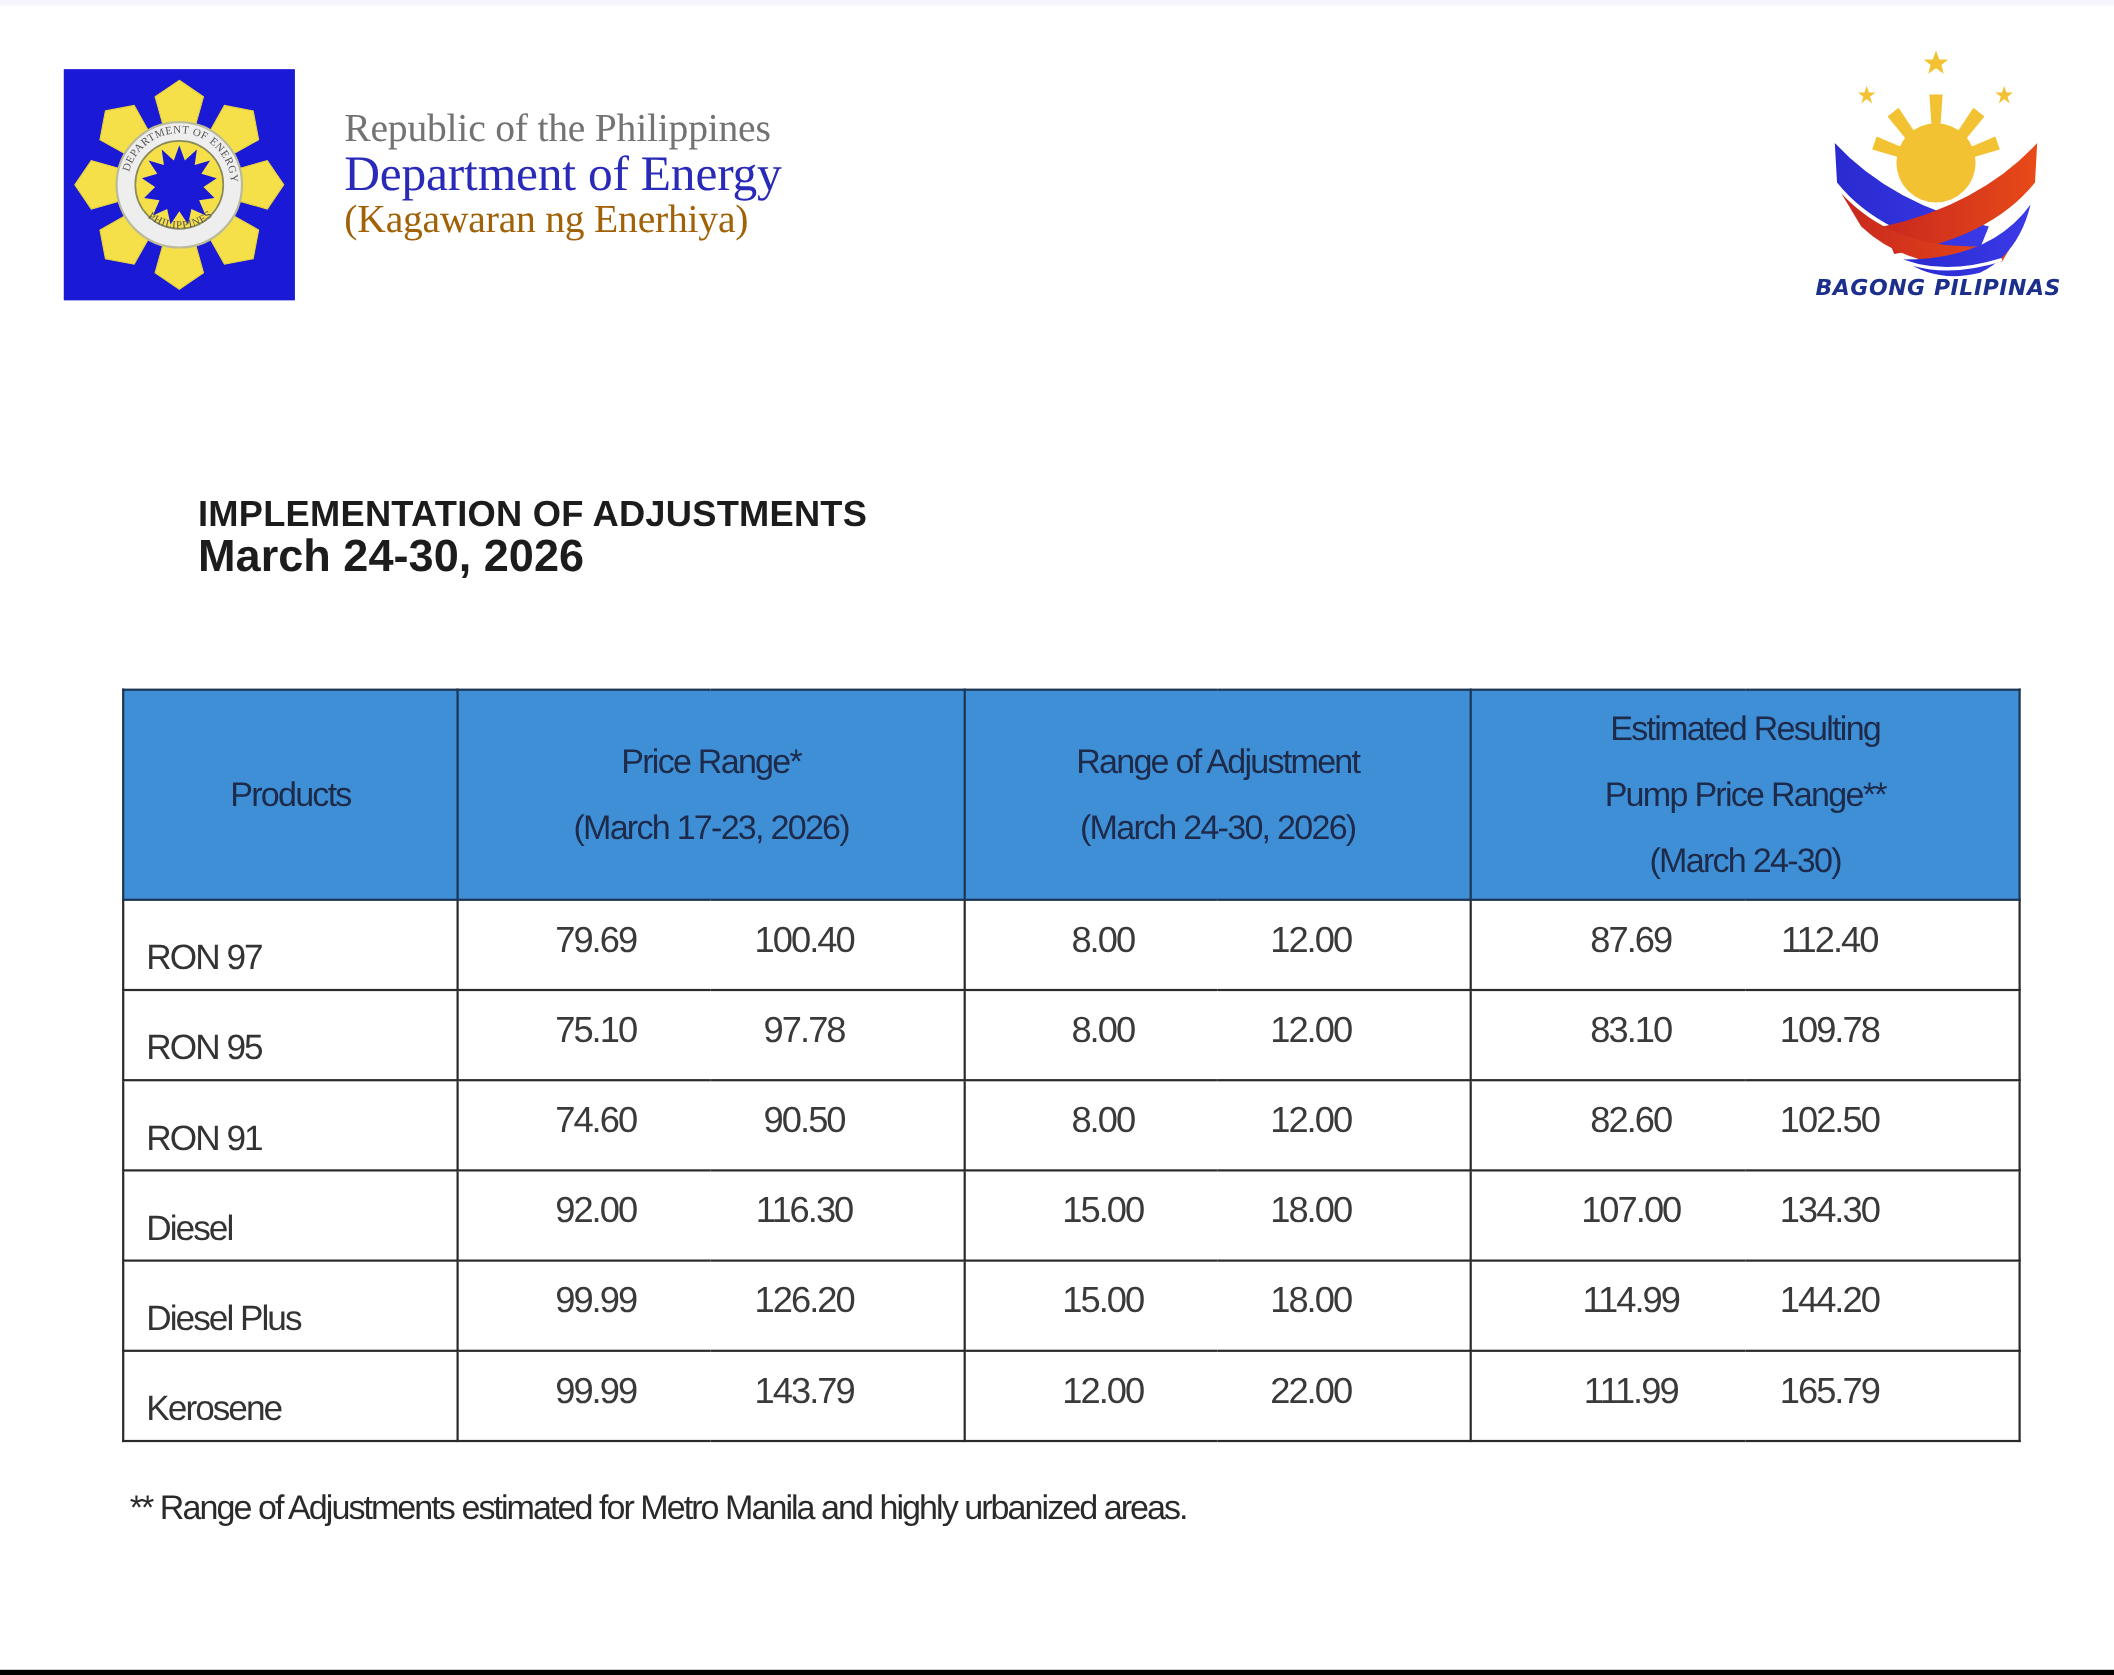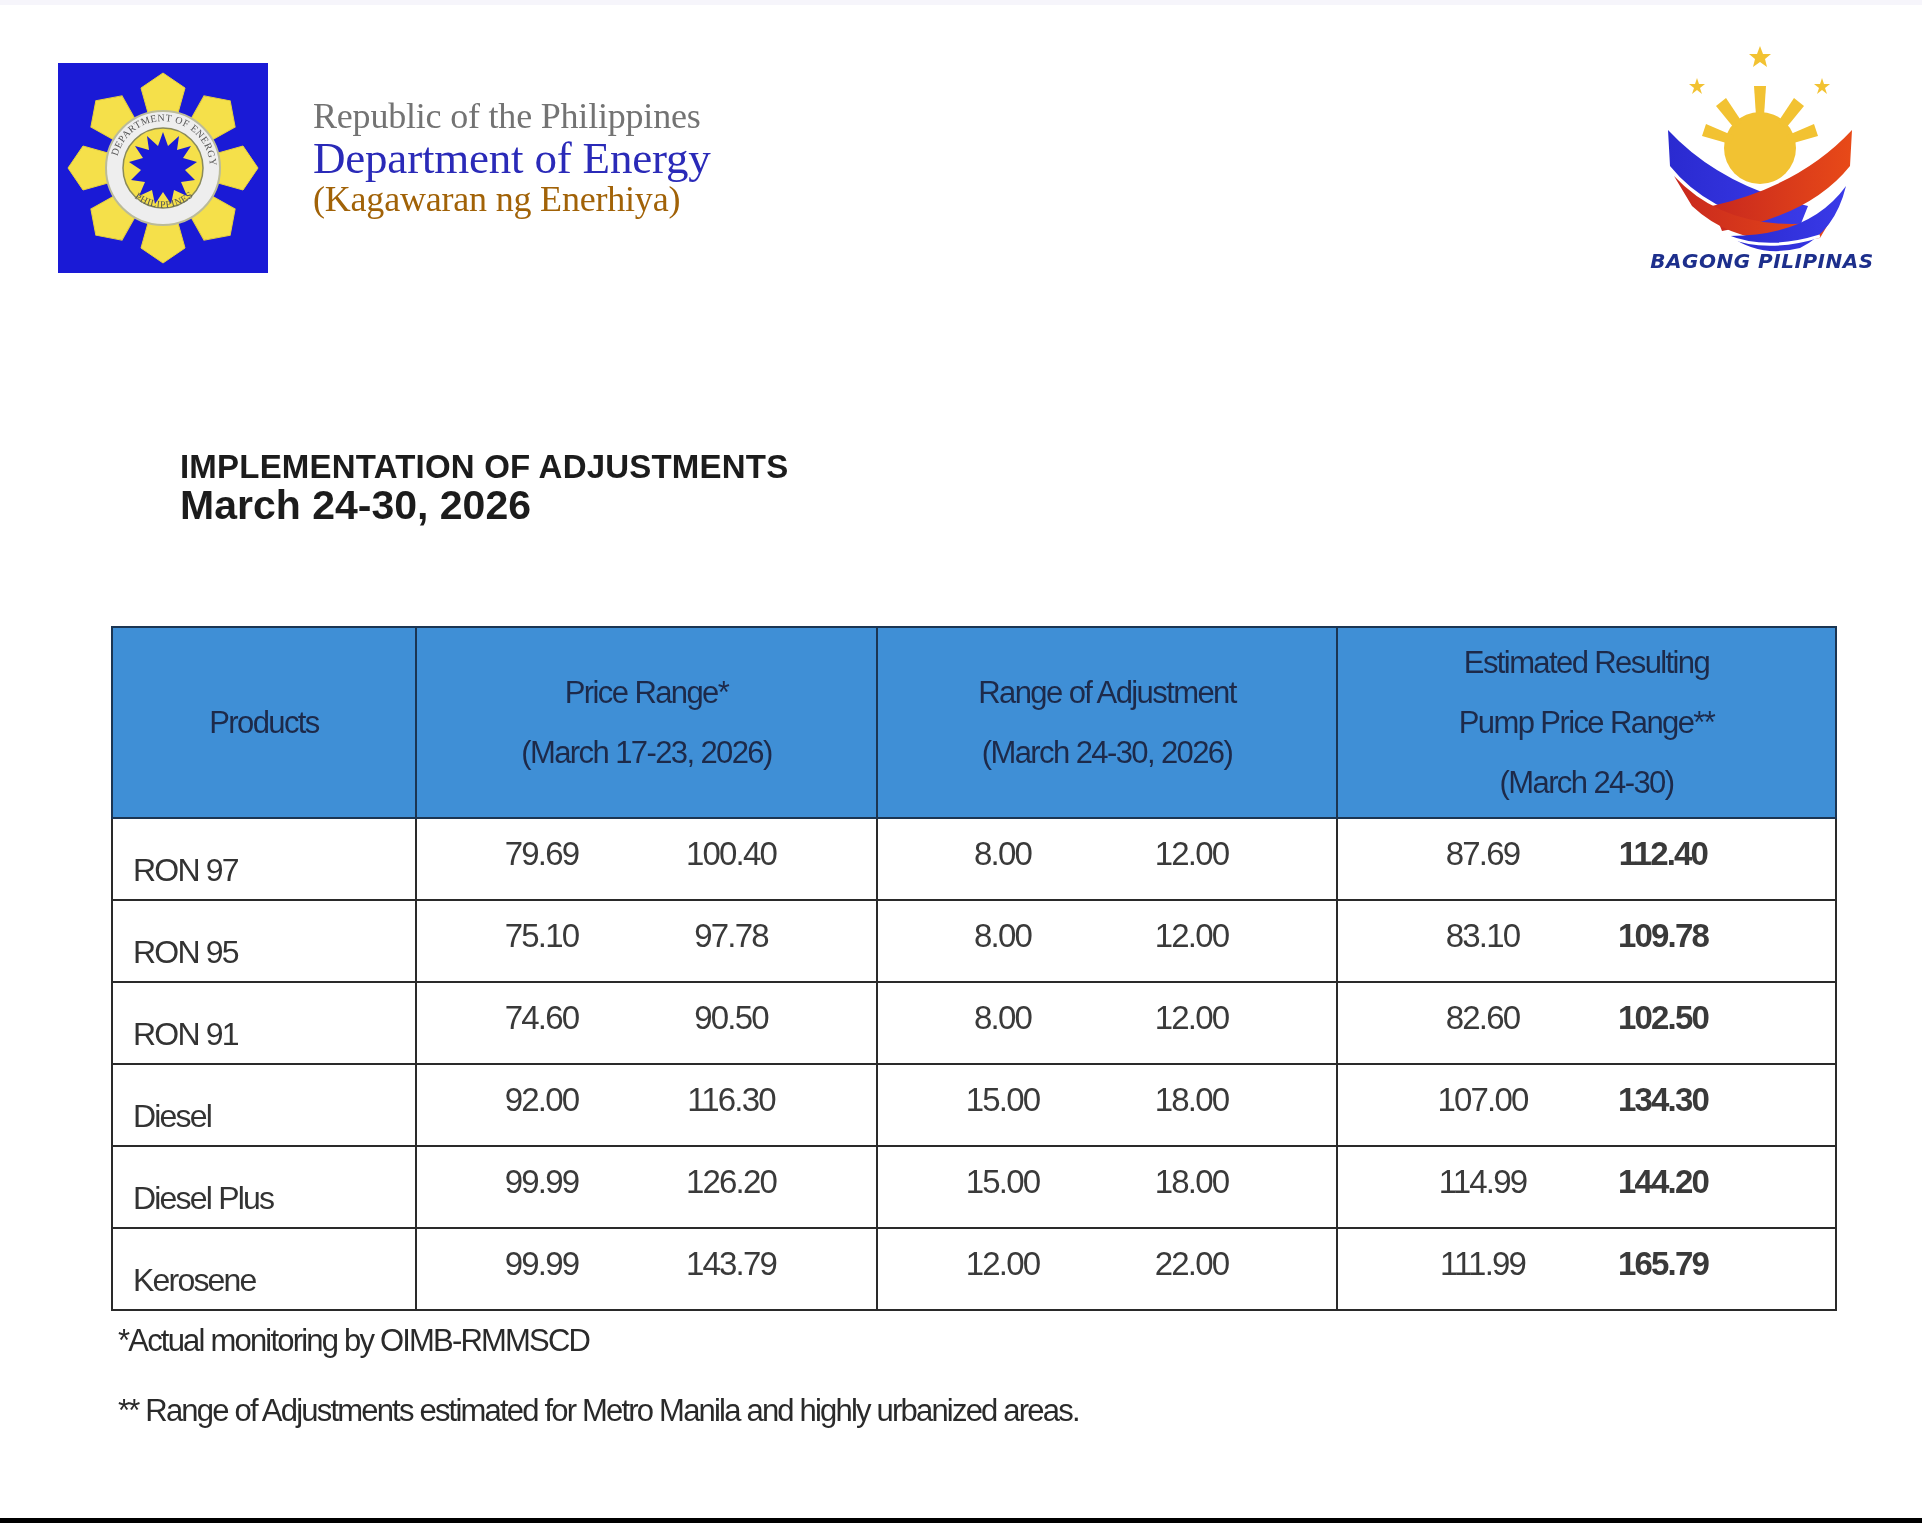--- a/index.html
+++ b/index.html
@@ -41,21 +41,21 @@
   .price-table th span.hline { display: block; }
 
   .price-table td { height: 82px; border: 2px solid #2a2a2a; font-size: 33px; color: #3a3a3a; letter-spacing: -1.8px; vertical-align: middle; }
   .price-table td.prod { text-align: left; padding-left: 20px; padding-top: 22px; font-size: 32px; color: #333; }
   .price-table td.num { text-align: center; padding-bottom: 10px; }
   .price-table td.l { border-right: none; }
   .price-table td.r { border-left: none; }
   .price-table td.l.num { padding-left: 20px; }
   .price-table td.r.num { padding-right: 60px; }
   .price-table td.est.l.num { padding-left: 40px; }
-  .price-table td.est.r.num { padding-right: 96px; font-weight: bold; }
+  .price-table td.est.r.num { padding-right: 96px; }
 
   .footnotes { position: absolute; left: 118px; top: 1321px; font-family: "Liberation Sans", sans-serif; color: #2a2a2a; font-size: 31px; letter-spacing: -1.8px; }
   .footnotes .fn1 { line-height: 40px; }
   .footnotes .fn2 { margin-top: 30px; line-height: 40px; }
 </style>
 </head>
 <body>
 
 <div class="top-strip"></div>
 
@@ -237,17 +237,16 @@
       <td class="num r">143.79</td>
       <td class="num l">12.00</td>
       <td class="num r">22.00</td>
       <td class="num l est">111.99</td>
       <td class="num r est">165.79</td>
     </tr>
   </tbody>
 </table>
 
 <div class="footnotes">
-  <div class="fn1">*Actual monitoring by OIMB-RMMSCD</div>
   <div class="fn2">** Range of Adjustments estimated for Metro Manila and highly urbanized areas.</div>
 </div>
 
 <div class="bottom-rule"></div>
 
 </body></html>

